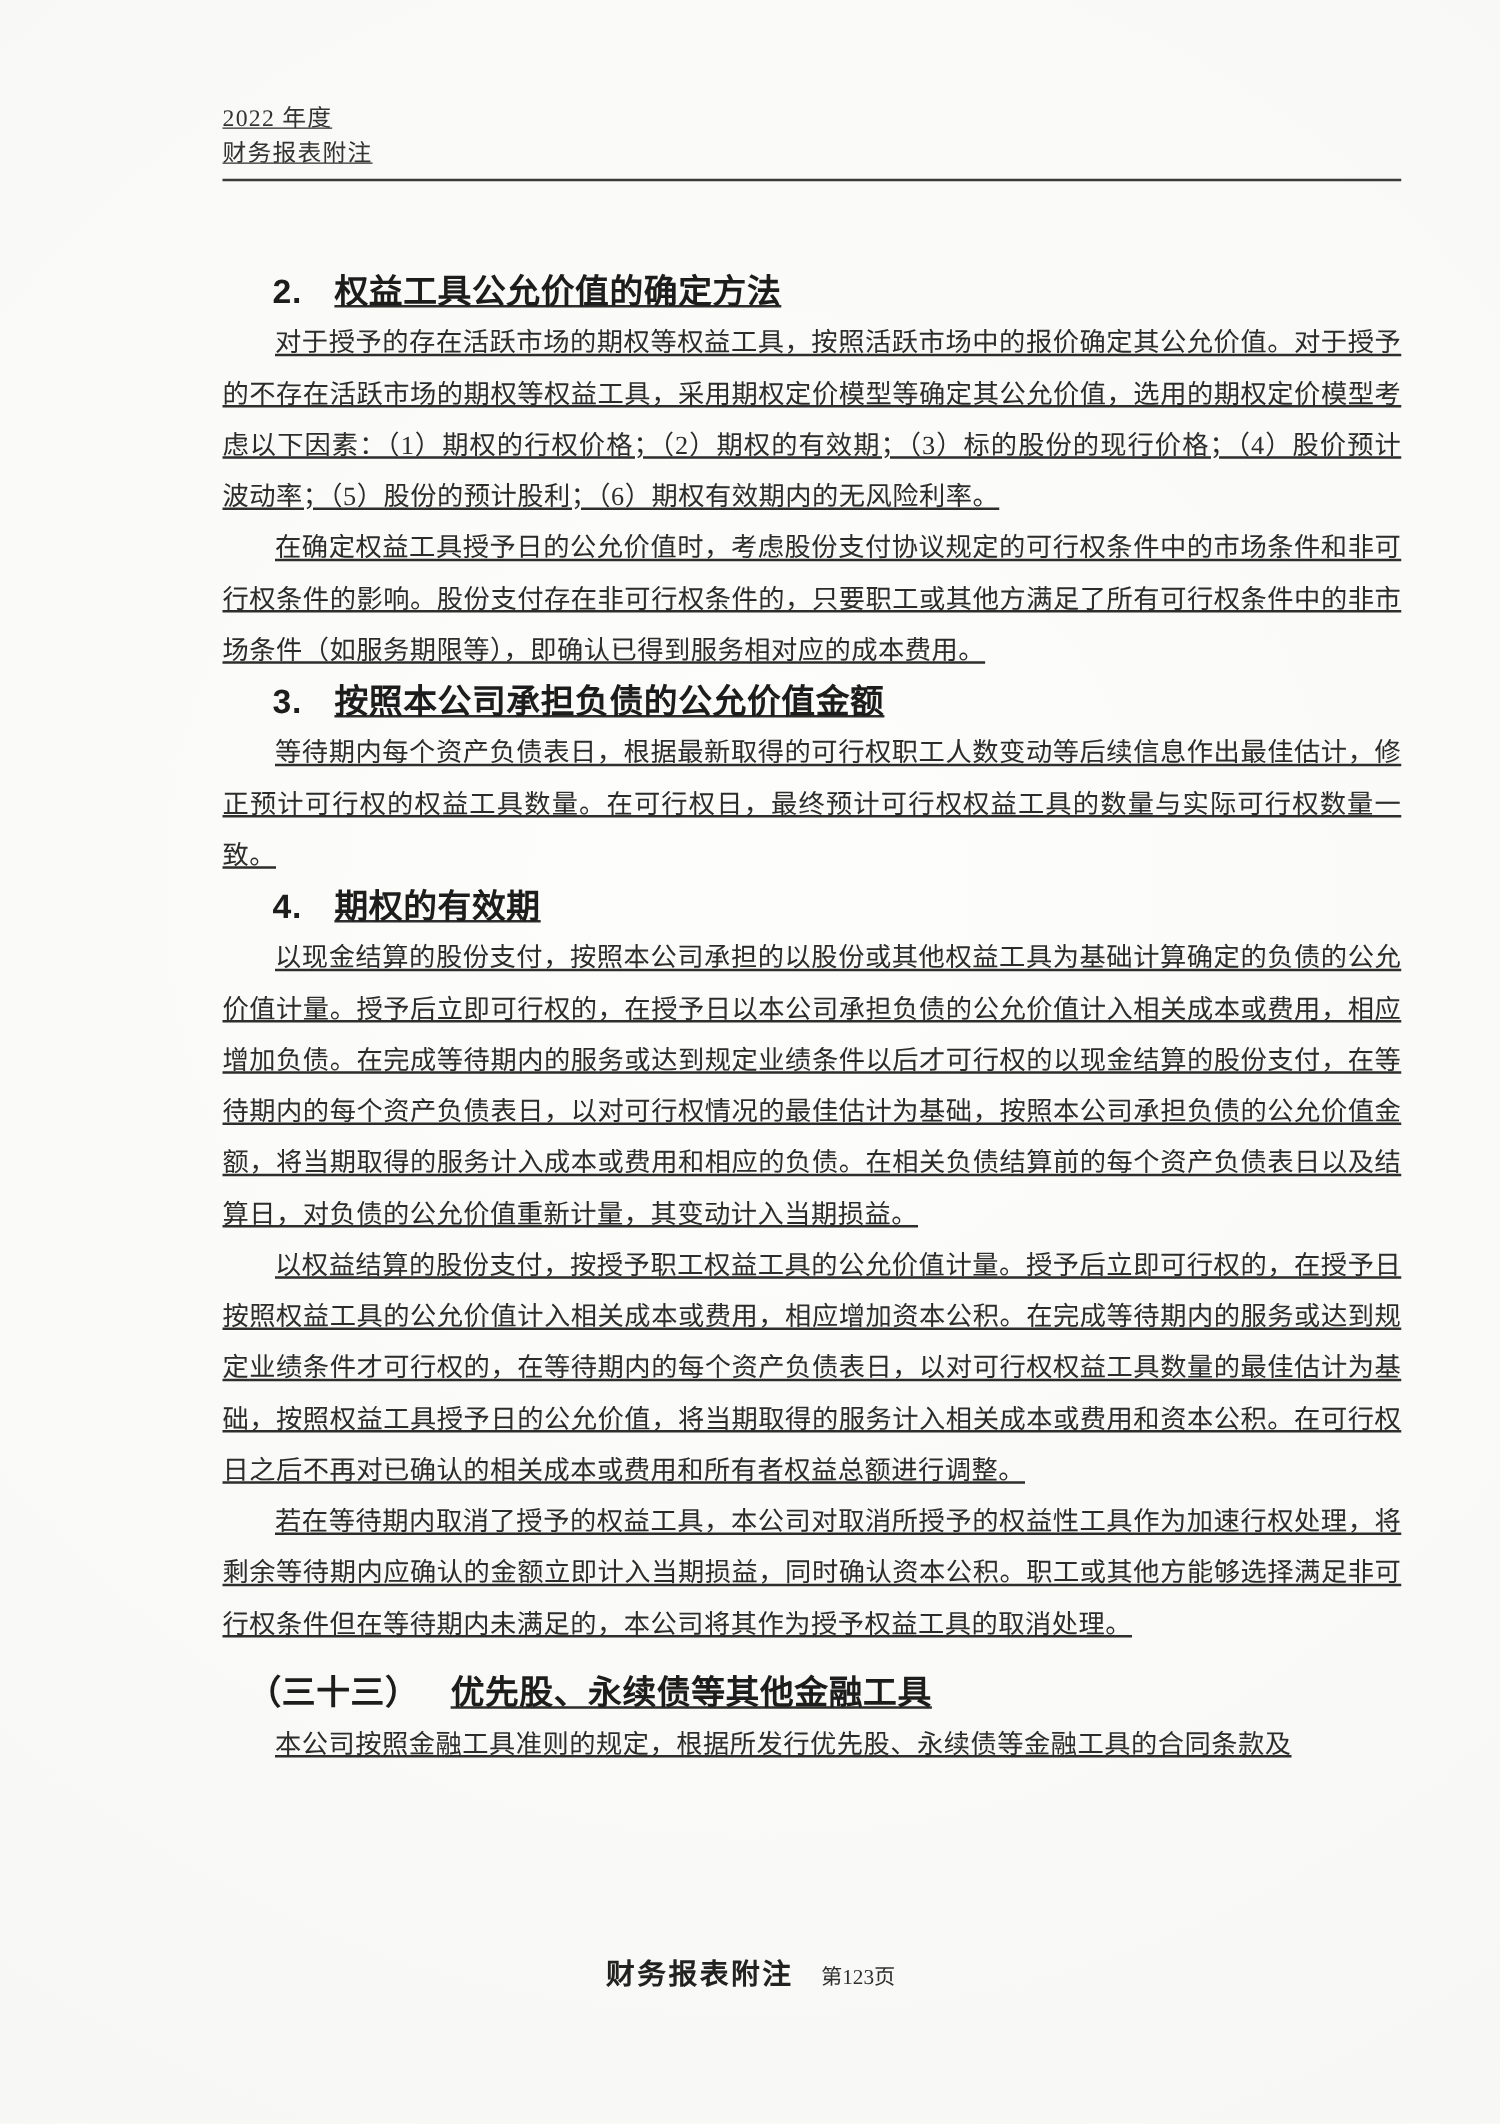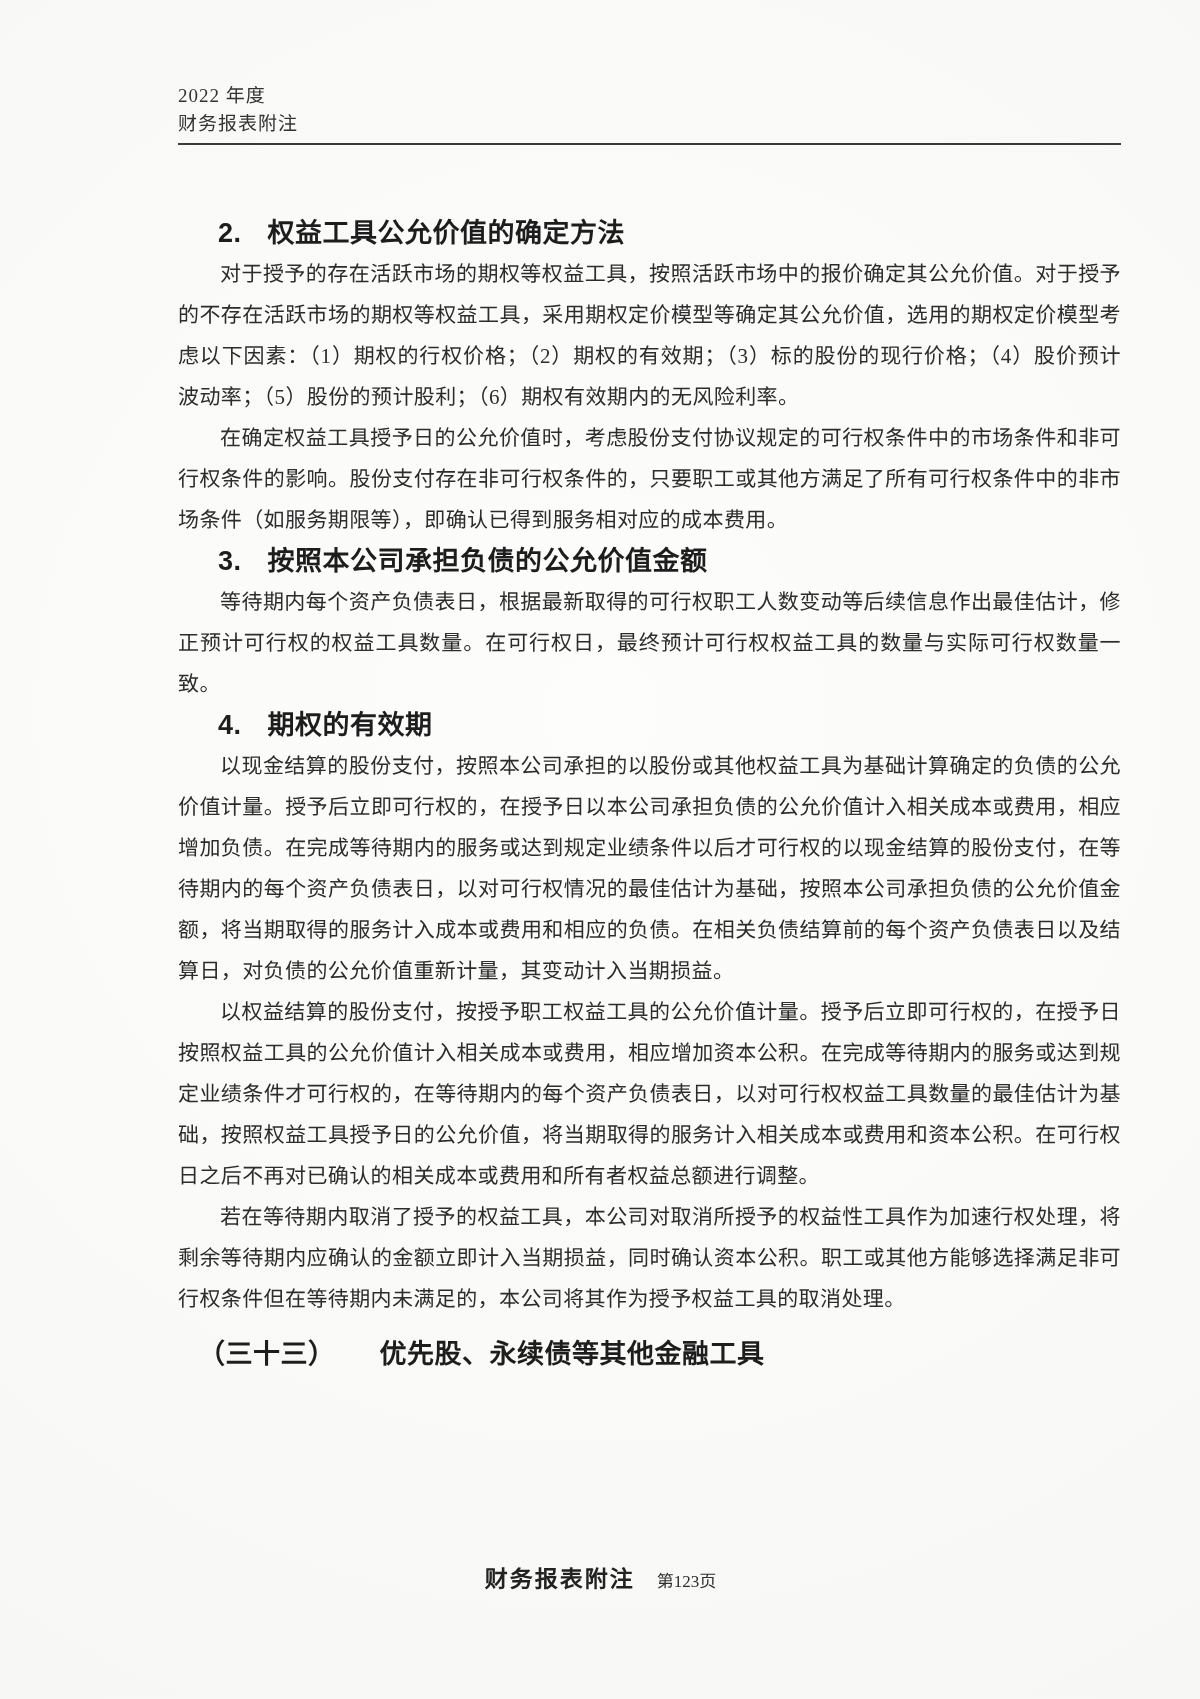--- a/index.html
+++ b/index.html
@@ -14,20 +14,21 @@
     font-family: "Liberation Serif", "DejaVu Serif", serif;
   }
   .page {
     position: relative;
     width: 1200px;
     height: 1699px;
     box-sizing: border-box;
     padding: 0 79px 0 178px;
     background: radial-gradient(circle at 50% 42%, #fdfdfc 0%, #f7f7f5 100%);
     color: #2e2e2e;
+    text-decoration: underline;
   }
   
   .page-header {
     padding-top: 82px;
   }
   .page-header .hline {
     font-size: 19px;
     line-height: 28px;
     color: #333333;
     letter-spacing: 1px;
@@ -63,21 +64,21 @@
   }
   .heading .num {
     display: inline-block;
     margin-right: 26px;
   }
   .heading.chapter {
     margin-top: 14px;
     padding-left: 20px;
   }
   .heading.chapter .num {
-    margin-right: 44px;
+    margin-right: 25px;
   }
   
   .page-footer {
     position: absolute;
     left: 178px;
     right: 177px;
     top: 1560px;
     text-align: center;
     white-space: nowrap;
   }
@@ -109,19 +110,20 @@
       <h3 class="heading"><span class="num">2.</span><span>权益工具公允价值的确定方法</span></h3>
       <p class="para">对于授予的存在活跃市场的期权等权益工具，按照活跃市场中的报价确定其公允价值。对于授予的不存在活跃市场的期权等权益工具，采用期权定价模型等确定其公允价值，选用的期权定价模型考虑以下因素：（1）期权的行权价格；（2）期权的有效期；（3）标的股份的现行价格；（4）股价预计波动率；（5）股份的预计股利；（6）期权有效期内的无风险利率。</p>
       <p class="para">在确定权益工具授予日的公允价值时，考虑股份支付协议规定的可行权条件中的市场条件和非可行权条件的影响。股份支付存在非可行权条件的，只要职工或其他方满足了所有可行权条件中的非市场条件（如服务期限等），即确认已得到服务相对应的成本费用。</p>
       <h3 class="heading"><span class="num">3.</span><span>按照本公司承担负债的公允价值金额</span></h3>
       <p class="para">等待期内每个资产负债表日，根据最新取得的可行权职工人数变动等后续信息作出最佳估计，修正预计可行权的权益工具数量。在可行权日，最终预计可行权权益工具的数量与实际可行权数量一致。</p>
       <h3 class="heading"><span class="num">4.</span><span>期权的有效期</span></h3>
       <p class="para">以现金结算的股份支付，按照本公司承担的以股份或其他权益工具为基础计算确定的负债的公允价值计量。授予后立即可行权的，在授予日以本公司承担负债的公允价值计入相关成本或费用，相应增加负债。在完成等待期内的服务或达到规定业绩条件以后才可行权的以现金结算的股份支付，在等待期内的每个资产负债表日，以对可行权情况的最佳估计为基础，按照本公司承担负债的公允价值金额，将当期取得的服务计入成本或费用和相应的负债。在相关负债结算前的每个资产负债表日以及结算日，对负债的公允价值重新计量，其变动计入当期损益。</p>
       <p class="para">以权益结算的股份支付，按授予职工权益工具的公允价值计量。授予后立即可行权的，在授予日按照权益工具的公允价值计入相关成本或费用，相应增加资本公积。在完成等待期内的服务或达到规定业绩条件才可行权的，在等待期内的每个资产负债表日，以对可行权权益工具数量的最佳估计为基础，按照权益工具授予日的公允价值，将当期取得的服务计入相关成本或费用和资本公积。在可行权日之后不再对已确认的相关成本或费用和所有者权益总额进行调整。</p>
       <p class="para">若在等待期内取消了授予的权益工具，本公司对取消所授予的权益性工具作为加速行权处理，将剩余等待期内应确认的金额立即计入当期损益，同时确认资本公积。职工或其他方能够选择满足非可行权条件但在等待期内未满足的，本公司将其作为授予权益工具的取消处理。</p>
       <h3 class="heading chapter"><span class="num">（三十三）</span><span>优先股、永续债等其他金融工具</span></h3>
+      <p class="para">本公司按照金融工具准则的规定，根据所发行优先股、永续债等金融工具的合同条款及</p>
     </main>
 
   <footer class="page-footer">
     <span class="footer-title">财务报表附注</span><span class="footer-page">第123页</span>
   </footer>
 
 </div>
 
 </body></html>

